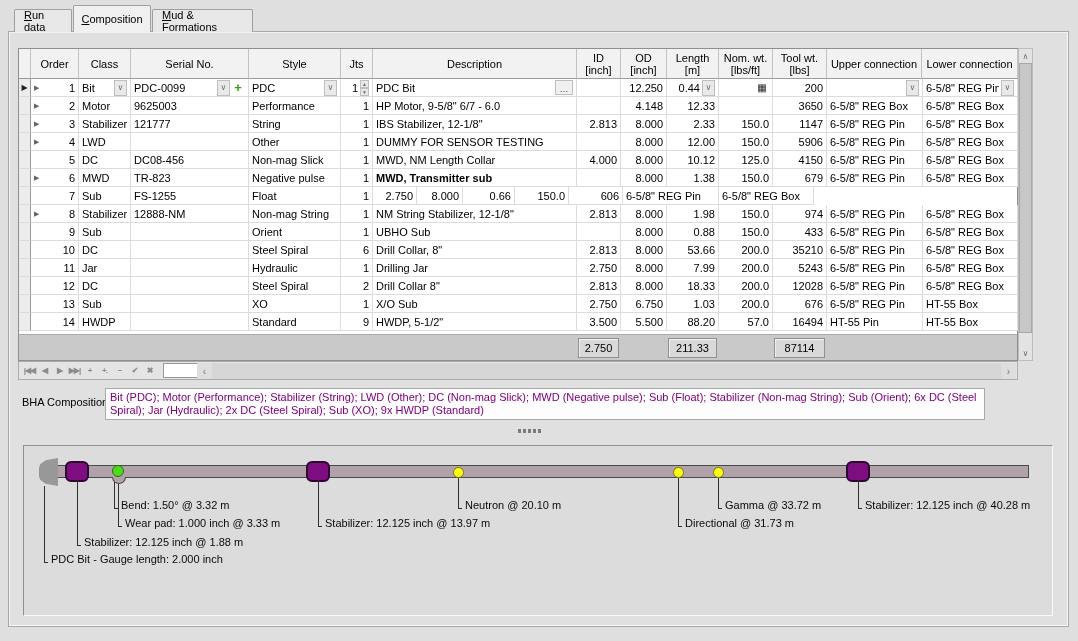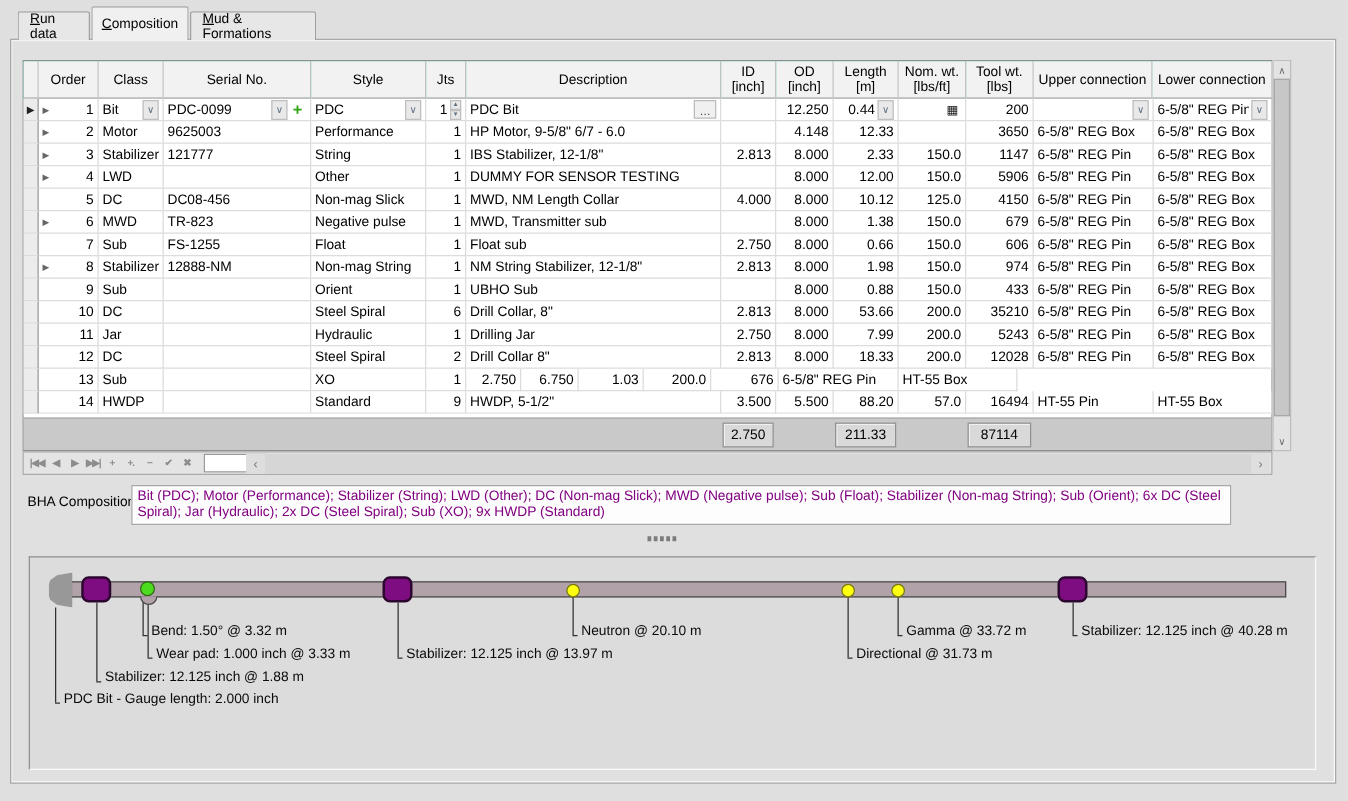--- a/index.html
+++ b/index.html
@@ -289,39 +289,38 @@
         <div class="grid-row">
           <div class="ind"></div>
           <div class="cell num" style="width: 48px;">
             <span class="exp-arrow">▶</span>
             <span class="val">6</span>
           </div>
           <div class="cell" style="width: 52px;">MWD</div>
           <div class="cell" style="width: 118px;">TR-823</div>
           <div class="cell" style="width: 92px;">Negative pulse</div>
           <div class="cell num" style="width: 32px;">1</div>
-          <div class="cell" style="width: 204px;">MWD, Transmitter sub</div>
+          <div class="cell" style="width: 204px; font-weight: bold;">MWD, Transmitter sub</div>
           <div class="cell num" style="width: 44px;"></div>
           <div class="cell num" style="width: 46px;">8.000</div>
           <div class="cell num" style="width: 52px;">1.38</div>
           <div class="cell num" style="width: 54px;">150.0</div>
           <div class="cell num" style="width: 54px;">679</div>
           <div class="cell" style="width: 96px;">6-5/8" REG Pin</div>
           <div class="cell" style="width: 95px;">6-5/8" REG Box</div>
         </div>
         <div class="grid-row">
           <div class="ind"></div>
           <div class="cell num" style="width: 48px;">
             <span class="val">7</span>
           </div>
           <div class="cell" style="width: 52px;">Sub</div>
           <div class="cell" style="width: 118px;">FS-1255</div>
           <div class="cell" style="width: 92px;">Float</div>
           <div class="cell num" style="width: 32px;">1</div>
-          <div class="cell" style="width: 204px;">Float sub</div>
           <div class="cell num" style="width: 44px;">2.750</div>
           <div class="cell num" style="width: 46px;">8.000</div>
           <div class="cell num" style="width: 52px;">0.66</div>
           <div class="cell num" style="width: 54px;">150.0</div>
           <div class="cell num" style="width: 54px;">606</div>
           <div class="cell" style="width: 96px;">6-5/8" REG Pin</div>
           <div class="cell" style="width: 95px;">6-5/8" REG Box</div>
         </div>
         <div class="grid-row">
           <div class="ind"></div>
@@ -416,20 +415,21 @@
         </div>
         <div class="grid-row">
           <div class="ind"></div>
           <div class="cell num" style="width: 48px;">
             <span class="val">13</span>
           </div>
           <div class="cell" style="width: 52px;">Sub</div>
           <div class="cell" style="width: 118px;"></div>
           <div class="cell" style="width: 92px;">XO</div>
           <div class="cell num" style="width: 32px;">1</div>
+          <div class="cell" style="width: 204px;">X/O Sub</div>
           <div class="cell num" style="width: 44px;">2.750</div>
           <div class="cell num" style="width: 46px;">6.750</div>
           <div class="cell num" style="width: 52px;">1.03</div>
           <div class="cell num" style="width: 54px;">200.0</div>
           <div class="cell num" style="width: 54px;">676</div>
           <div class="cell" style="width: 96px;">6-5/8" REG Pin</div>
           <div class="cell" style="width: 95px;">HT-55 Box</div>
         </div>
         <div class="grid-row">
           <div class="ind"></div>

